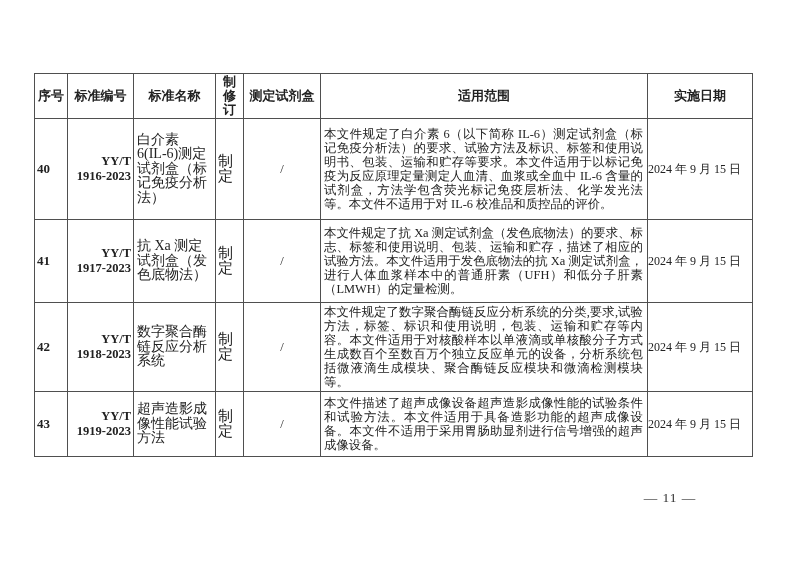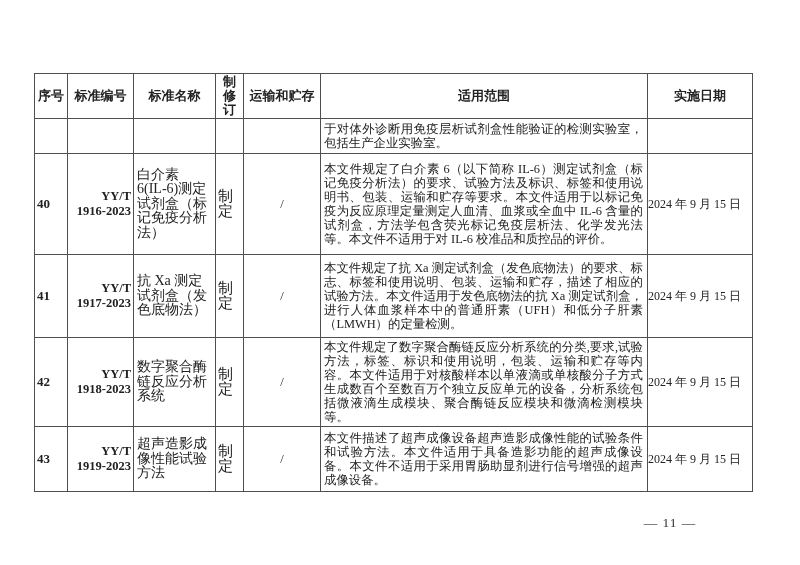--- a/index.html
+++ b/index.html
@@ -53,21 +53,21 @@
   td.c-date { text-align: left; font-size: 12px; white-space: nowrap; padding: 0; }
   tr.h-header { height: 42px; }
   tr.h-cont   { height: 35px; }
   tr.h-r40    { height: 101px; }
   tr.h-r41    { height: 83px; }
   tr.h-r42    { height: 81px; }
   tr.h-r43    { height: 65px; }
   .page-num {
     position: absolute;
     left: 625px;
-    top: 515px;
+    top: 490px;
     width: 90px;
     text-align: center;
     font-size: 13.5px;
     letter-spacing: 1px;
     color: #333333;
   }
 </style>
 </head>
 <body>
 
@@ -81,34 +81,25 @@
       <col style="width:77px">
       <col style="width:327px">
       <col style="width:105px">
     </colgroup>
     <tbody>
       <tr class="h-header">
         <th>序号</th>
         <th>标准编号</th>
         <th>标准名称</th>
         <th>制修订</th>
-        <th>运输和贮存</th>
+        <th>测定试剂盒</th>
         <th>适用范围</th>
         <th>实施日期</th>
       </tr>
 
-      <tr class="h-cont">
-        <td class="c-no"></td>
-        <td class="c-code"></td>
-        <td class="c-name"></td>
-        <td class="c-rev"></td>
-        <td class="c-rep"></td>
-        <td class="c-scope">于对体外诊断用免疫层析试剂盒性能验证的检测实验室，包括生产企业实验室。</td>
-        <td class="c-date"></td>
-      </tr>
 
       <tr class="h-r40">
         <td class="c-no">40</td>
         <td class="c-code">YY/T 1916-2023</td>
         <td class="c-name">白介素 6(IL-6)测定试剂盒（标记免疫分析法）</td>
         <td class="c-rev">制定</td>
         <td class="c-rep">/</td>
         <td class="c-scope">本文件规定了白介素 6（以下简称 IL-6）测定试剂盒（标记免疫分析法）的要求、试验方法及标识、标签和使用说明书、包装、运输和贮存等要求。本文件适用于以标记免疫为反应原理定量测定人血清、血浆或全血中 IL-6 含量的试剂盒，方法学包含荧光标记免疫层析法、化学发光法等。本文件不适用于对 IL-6 校准品和质控品的评价。</td>
         <td class="c-date">2024 年 9 月 15 日</td>
       </tr>

